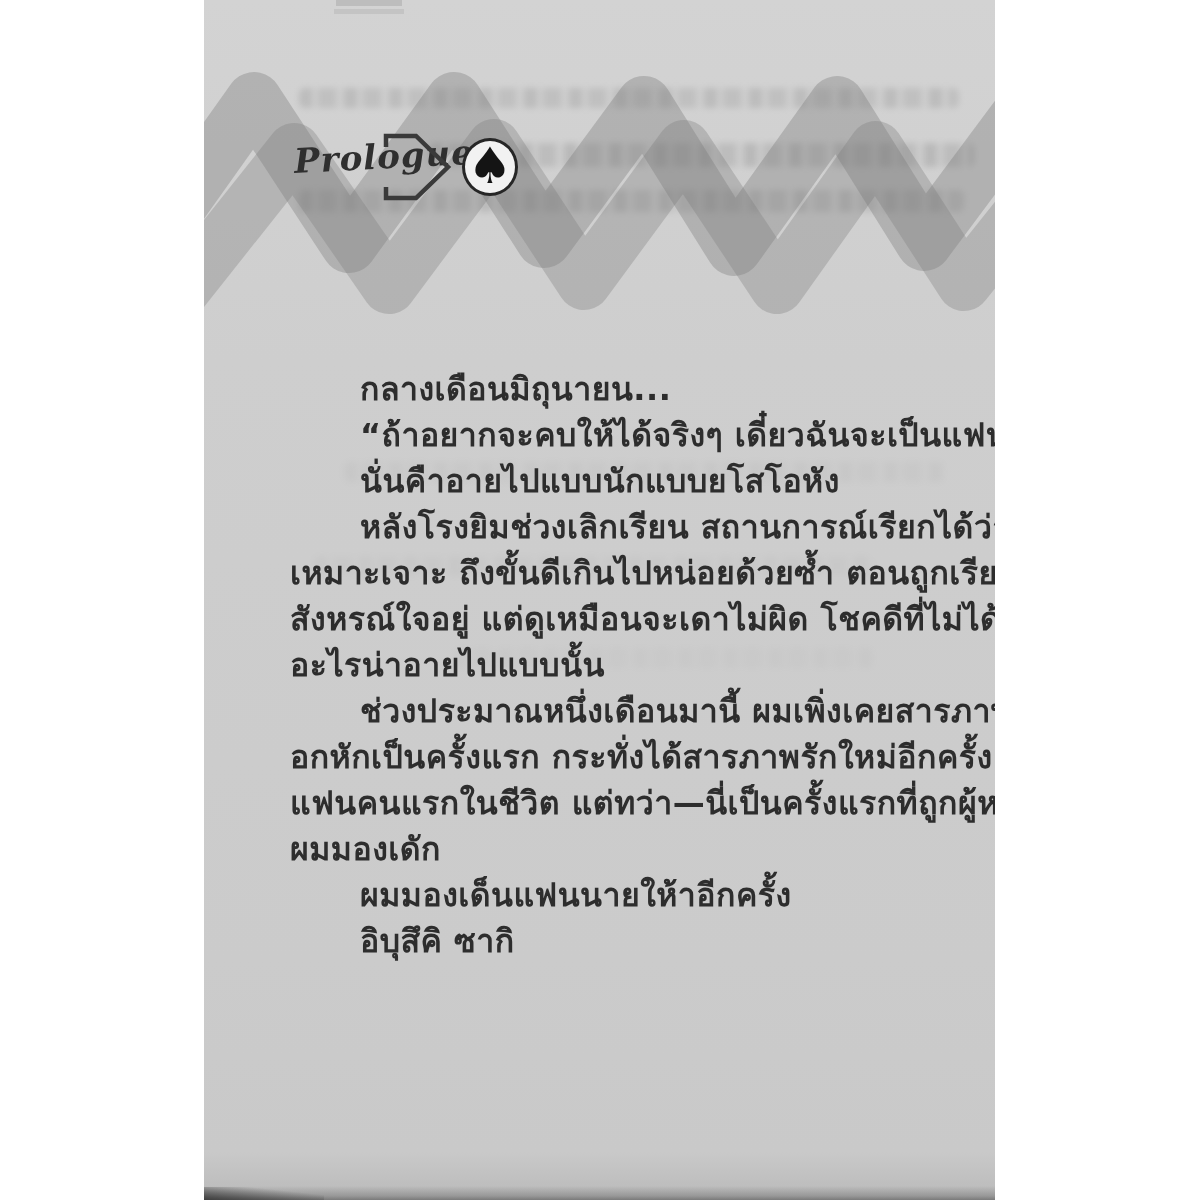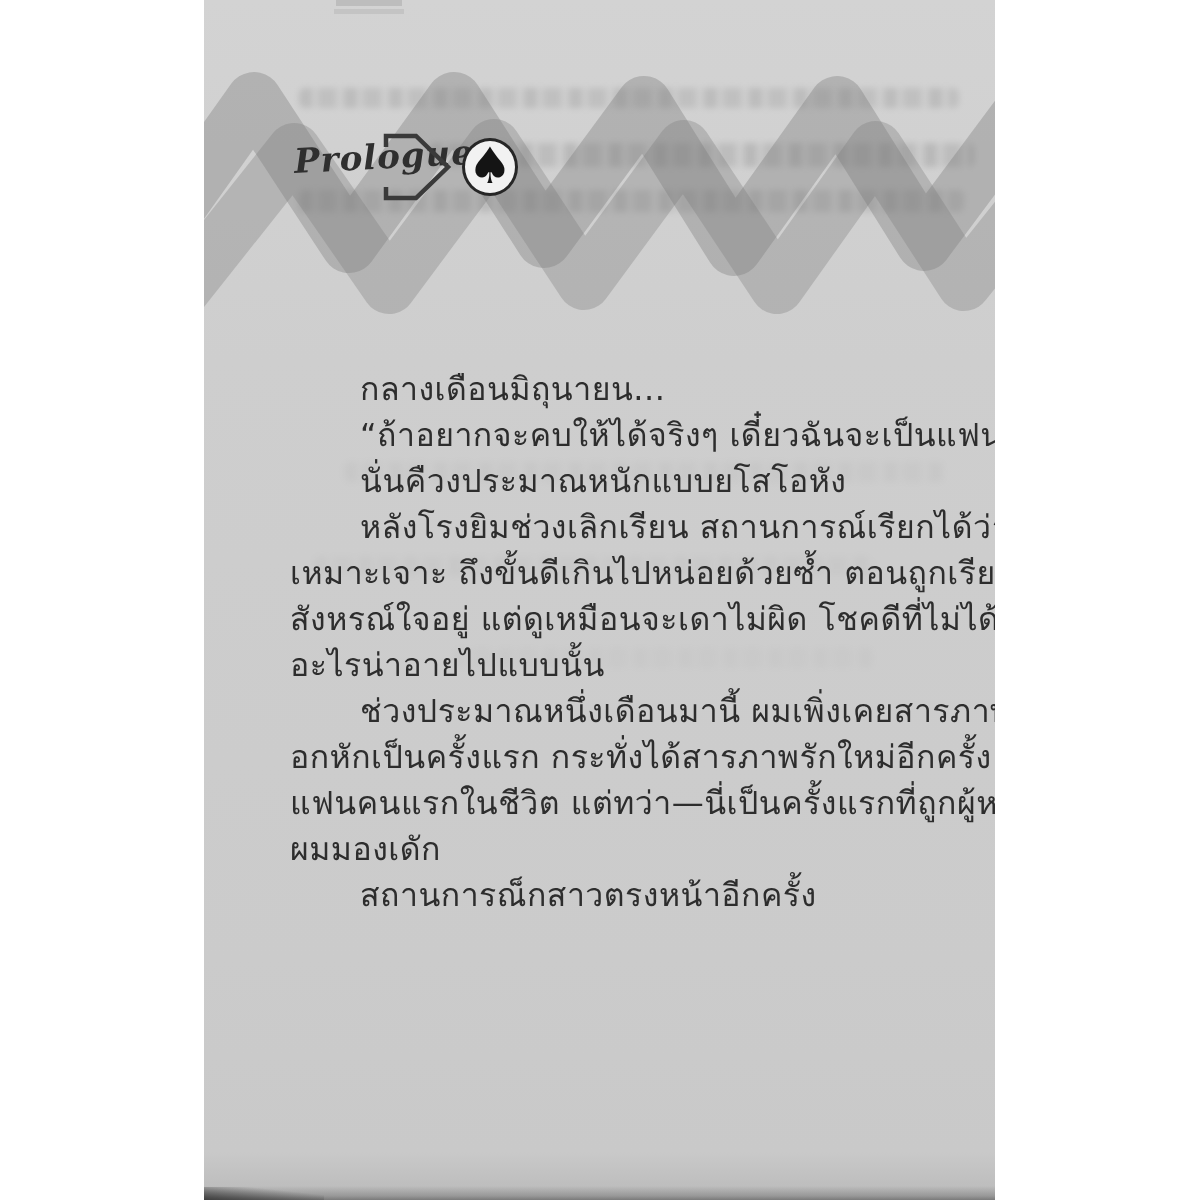--- a/index.html
+++ b/index.html
@@ -27,21 +27,21 @@
   
   .prologue{position:absolute;left:90px;top:138px;width:120px;
             font-family:"DejaVu Serif",serif;font-style:italic;font-weight:bold;
             font-size:34px;color:#2f2f2f;transform:rotate(-3deg);letter-spacing:1px;}
   .bracket-svg{position:absolute;left:170px;top:125px;}
   .seal{position:absolute;left:258px;top:138px;width:56px;height:58px;border-radius:50%;
         background:#f2f2f2;border:3px solid #262626;box-sizing:border-box;
         display:flex;align-items:center;justify-content:center;}
   .seal .glyph{font-size:50px;line-height:1;color:#141414;transform:translateY(-1px);}
   
-  .textblock{position:absolute;left:86px;top:366px;width:660px;color:#2d2d2d;}
+  .textblock{position:absolute;left:86px;top:366px;width:660px;color:#2d2d2d;font-weight:bold;}
   .tline{font-size:32px;line-height:46px;height:46px;white-space:nowrap;
          letter-spacing:.5px;}
   .indent{padding-left:70px;}
   
   .bottom-shade{position:absolute;left:0;bottom:0;width:791px;height:14px;
         background:linear-gradient(180deg,rgba(90,90,90,0) 0%,rgba(90,90,90,.35) 70%,rgba(70,70,70,.55) 100%);}
   .corner-wedge{position:absolute;left:0;bottom:0;width:120px;height:13px;
         background:linear-gradient(to top right,#3f3f3f 0%,rgba(63,63,63,.5) 35%,rgba(63,63,63,0) 70%);}
 </style>
 </head>
@@ -71,28 +71,29 @@
       <path d="M 12 22 L 12 11 L 42 11 L 74 42 L 42 73 L 12 73 L 12 62" fill="none" stroke="#3a3a3a" stroke-width="4.5"></path>
     </svg>
 
     <div class="seal">
       <span class="glyph">♠</span>
     </div>
 
     <div class="textblock">
       <div class="tline indent">กลางเดือนมิถุนายน...</div>
       <div class="tline indent">“ถ้าอยากจะคบให้ได้จริงๆ เดี๋ยวฉันจะเป็นแฟนนายให้</div>
-      <div class="tline indent">นั่นคืวงประมาณหนักแบบยโสโอหัง</div>
+      <div class="tline indent">นั่นคืาอายไปแบบนักแบบยโสโอหัง</div>
       <div class="tline indent">หลังโรงยิมช่วงเลิกเรียน สถานการณ์เรียกได้ว่า</div>
       <div class="tline">เหมาะเจาะ ถึงขั้นดีเกินไปหน่อยด้วยซ้ำ ตอนถูกเรียกมาก็</div>
       <div class="tline">สังหรณ์ใจอยู่ แต่ดูเหมือนจะเดาไม่ผิด โชคดีที่ไม่ได้เข้าใจผิด</div>
       <div class="tline">อะไรน่าอายไปแบบนั้น</div>
       <div class="tline indent">ช่วงประมาณหนึ่งเดือนมานี้ ผมเพิ่งเคยสารภาพรักและ</div>
       <div class="tline">อกหักเป็นครั้งแรก กระทั่งได้สารภาพรักใหม่อีกครั้ง จนได้มี</div>
       <div class="tline">แฟนคนแรกในชีวิต แต่ทว่า—นี่เป็นครั้งแรกที่ถูกผู้หญิง</div>
       <div class="tline">ผมมองเดัก</div>
-      <div class="tline indent">สถานการณ็กสาวตรงหน้าอีกครั้ง</div>
+      <div class="tline indent">ผมมองเด็นแฟนนายให้าอีกครั้ง</div>
+      <div class="tline indent">อิบุสึคิ ซากิ</div>
     </div>
 
     <div class="bottom-shade"></div>
     <div class="corner-wedge"></div>
   </div>
 </div>
 
 </body></html>

